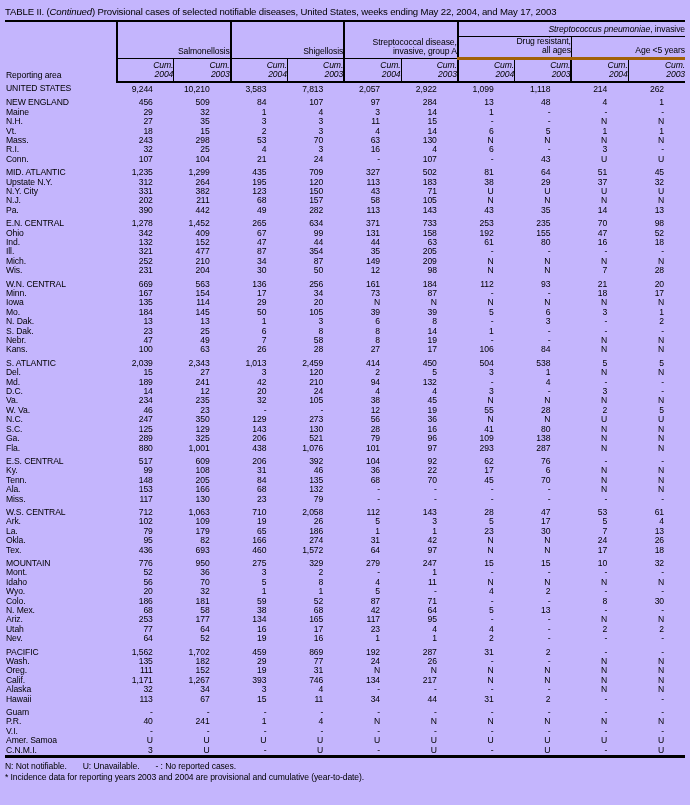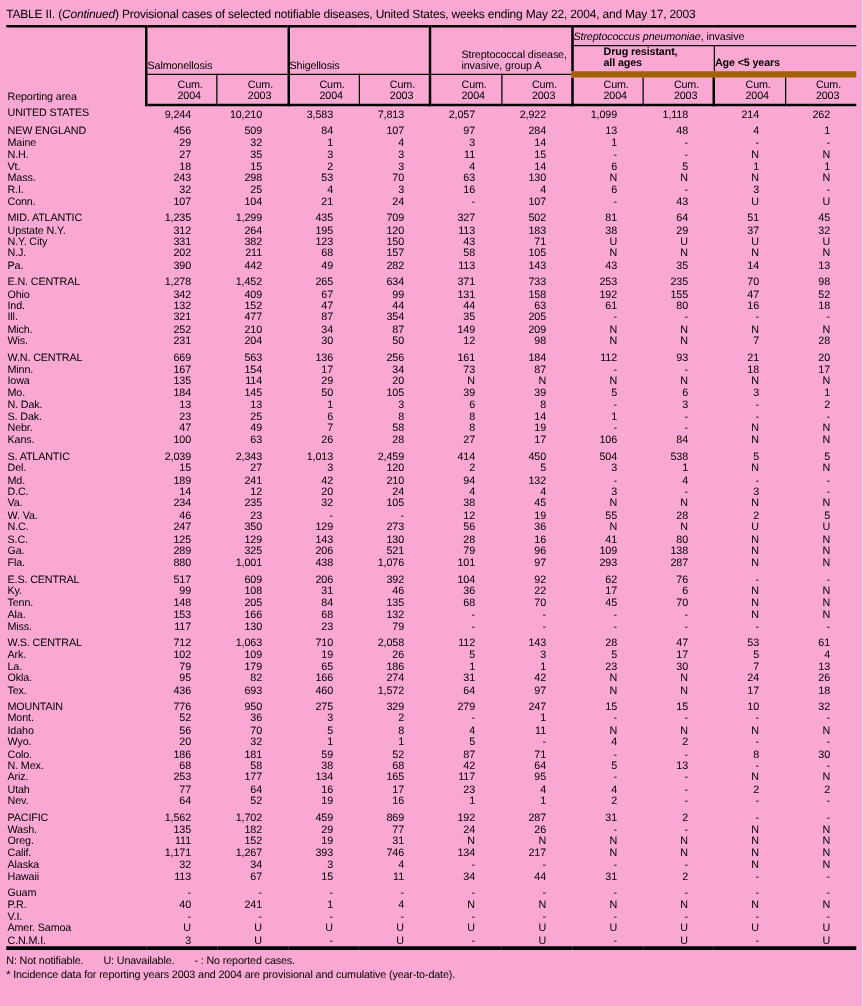--- a/index.html
+++ b/index.html
@@ -1,35 +1,35 @@
 <!DOCTYPE html>
 <html><head>
 <meta charset="utf-8">
 <style>
   html,body{margin:0;padding:0;background:#fff;}
   .page{
-    position:relative;width:690px;height:805px;background:#f9a8d4;color:#000;
+    position:relative;width:690px;height:805px;background:#c4b5fd;color:#000;
     font-family:"Liberation Sans", sans-serif;box-sizing:border-box;
     padding:6px 5px 0 5px;overflow:hidden;
   }
   .title{font-size:9.6px;line-height:11.5px;letter-spacing:-0.15px;margin-bottom:2px;}
   .title .ln{display:block;}
   table{
     border-collapse:collapse;table-layout:fixed;width:680px;
     border-top:2px solid #000;border-bottom:3px solid #000;margin-top:1px;
   }
   col.c-label{width:112px;}
   col.c-num{width:56.8px;}
-  thead th{font-weight:normal;font-size:8.6px;line-height:9.6px;padding:0;vertical-align:bottom;text-align:left;letter-spacing:-0.1px;}
+  thead th{font-weight:normal;font-size:8.6px;line-height:9.6px;padding:0;vertical-align:bottom;text-align:right;letter-spacing:-0.1px;}
   th.th-reporting{text-align:left;vertical-align:bottom;padding:0 4px 1px 1px;border-right:2px solid #000;}
   th.th-group{border-right:2px solid #000;border-bottom:1px solid #000;padding-bottom:1px;}
   th.th-pneumo{border-bottom:1px solid #000;padding-bottom:1px;height:13px;vertical-align:bottom;}
-  th.th-sub{border-bottom:5px solid #a16207;padding-bottom:1px;font-weight:bold;}
+  th.th-sub{border-bottom:3px solid #a16207;padding-bottom:1px;}
   th.th-sub-drug{border-right:1px solid #000;}
-  th.th-cum{border-right:1px solid #000;border-bottom:2px solid #000;padding:1px 0 1px 0;}
+  th.th-cum{border-right:1px solid #000;border-bottom:2px solid #000;padding:1px 0 1px 0;font-style:italic;}
   th.th-cum.gb{border-right:2px solid #000;}
   th.th-cum.last{border-right:none;}
   th .l2{display:block;margin-left:24px;}
   tbody td{font-size:8.6px;line-height:9.4px;padding:0;letter-spacing:-0.1px;white-space:nowrap;}
   td.lbl{text-align:left;padding-left:1px;}
   td.num{text-align:right;padding-right:21px;}
   tr.gap td{height:4px;line-height:4px;font-size:1px;padding:0;}
   tbody tr.first-row td{padding-top:2px;}
   .footnotes{margin-top:3px;font-size:8.6px;line-height:10.5px;letter-spacing:-0.1px;}
   .fn-seg{margin-right:16px;text-align:center;}

